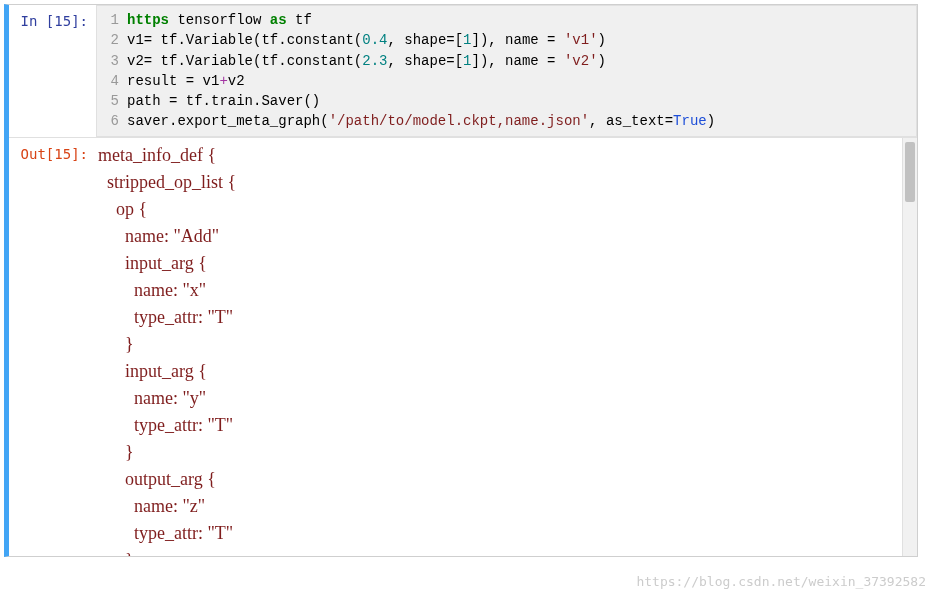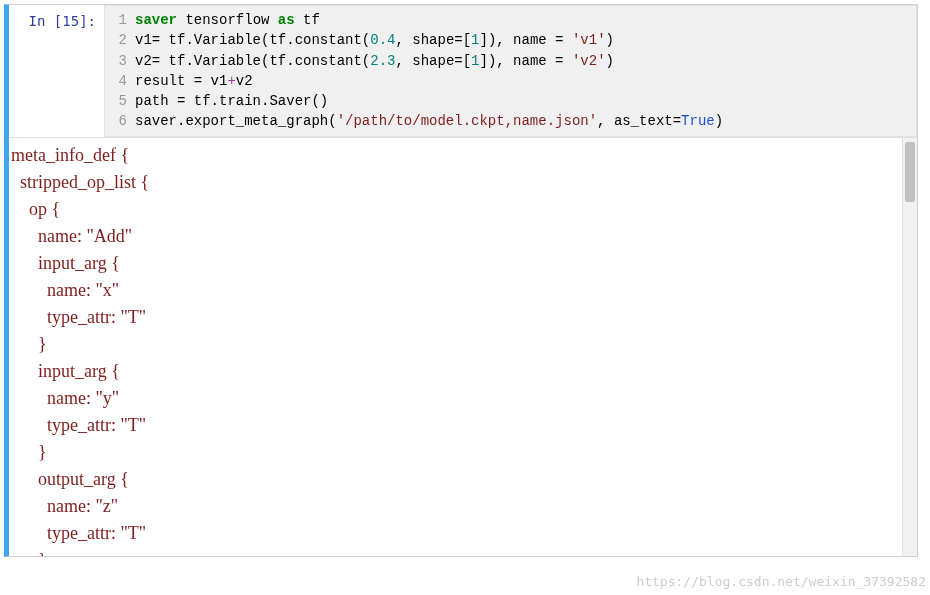--- a/index.html
+++ b/index.html
@@ -15,21 +15,21 @@
       border: 1px solid #cfcfcf;
       border-left: 5px solid #42a5f5;
       margin: 4px 12px 0 4px;
       background: #fff;
     }
     .input-row {
       display: flex;
       align-items: flex-start;
     }
     .prompt {
-      width: 95px;
+      width: 87px;
       flex-shrink: 0;
       text-align: right;
       padding: 8px 8px 0 0;
       font-family: monospace;
       font-size: 14px;
     }
     .prompt-in { color: #303f9f; }
     .prompt-out { color: #d84315; }
     .code-area {
       flex: 1;
@@ -104,29 +104,30 @@
       font-family: monospace;
     }
   </style>
 </head>
 <body>
 
 <div class="cell-container">
   <div class="input-row">
     <div class="prompt prompt-in">In  [15]:</div>
     <div class="code-area" id="code-area">
-        <div class="code-line"><span class="lineno">1</span><span class="code-text"><span class="kw-green">saver</span> tensorflow <span class="kw-green">as</span> tf</span></div>
+        <div class="code-line"><span class="lineno">1</span><span class="code-text"><span class="kw-green">https</span> tensorflow <span class="kw-green">as</span> tf</span></div>
         <div class="code-line"><span class="lineno">2</span><span class="code-text">v1= tf.Variable(tf.constant(<span class="num">0.4</span>, shape=[<span class="num">1</span>]), name = <span class="str">'v1'</span>)</span></div>
         <div class="code-line"><span class="lineno">3</span><span class="code-text">v2= tf.Variable(tf.constant(<span class="num">2.3</span>, shape=[<span class="num">1</span>]), name = <span class="str">'v2'</span>)</span></div>
         <div class="code-line"><span class="lineno">4</span><span class="code-text">result = v1<span class="op">+</span>v2</span></div>
         <div class="code-line"><span class="lineno">5</span><span class="code-text">path = tf.train.Saver()</span></div>
         <div class="code-line"><span class="lineno">6</span><span class="code-text">saver.export_meta_graph(<span class="str">'/path/to/model.ckpt,name.json'</span>, as_text=<span class="true">True</span>)</span></div>
       </div>
   </div>
   <div class="output-row">
+    <div class="prompt prompt-out">Out[15]:</div>
     <div class="output-area">meta_info_def {
   stripped_op_list {
     op {
       name: "Add"
       input_arg {
         name: "x"
         type_attr: "T"
       }
       input_arg {
         name: "y"

